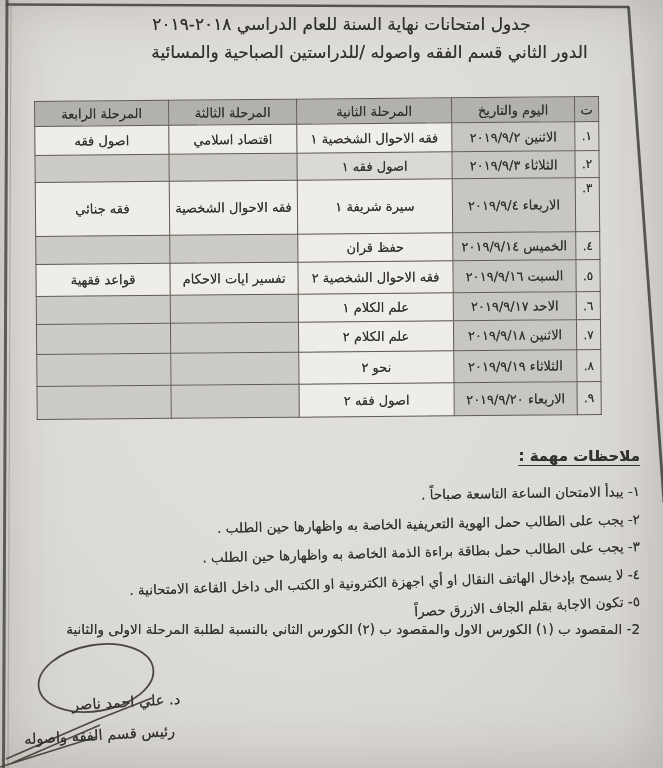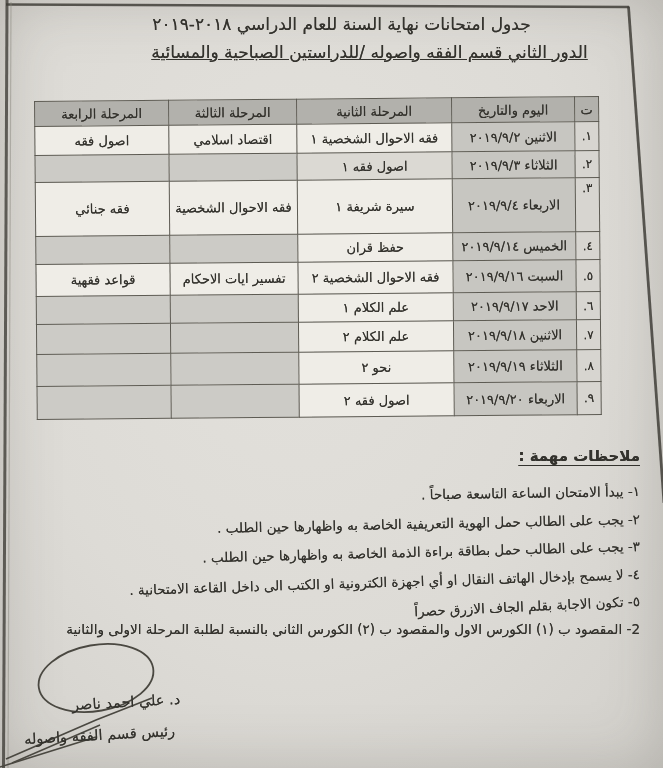--- a/index.html
+++ b/index.html
@@ -14,21 +14,21 @@
       radial-gradient(ellipse at 45% 35%, #e3e1dc 0%, #dddbd6 55%, #d2d0cb 100%);
     color:#33322d;
     box-shadow:inset 0 0 60px rgba(90,88,80,.25);
   }
   .scan-frame{position:absolute;inset:0;pointer-events:none;}
   .txt{ text-shadow:0 0 .6px rgba(62,60,54,.85); }
 
   
   .title-block{position:absolute;top:10px;right:40px;left:60px;text-align:center;}
   .title-line{font-size:17px;line-height:28px;letter-spacing:.2px;}
-  .title-line.l2{transform:translateX(28px);text-decoration:underline;}
+  .title-line.l2{transform:translateX(28px);}
 
   
   table.schedule{
     position:absolute;top:96px;right:64px;
     width:564px;border-collapse:collapse;table-layout:fixed;
     transform:rotate(-0.5deg);transform-origin:top right;
     font-size:13px;
   }
   table.schedule td,table.schedule th{
     border:1.5px solid #5d5b53;

